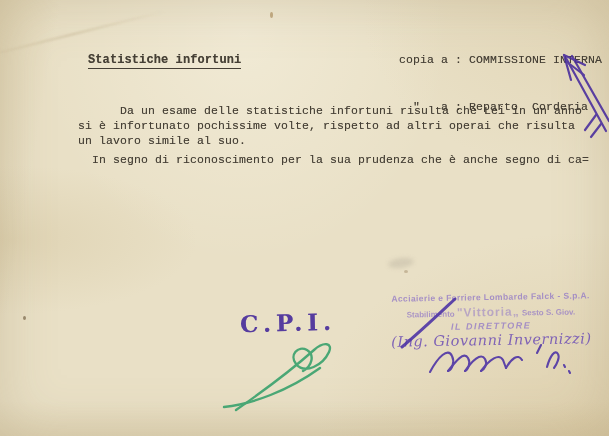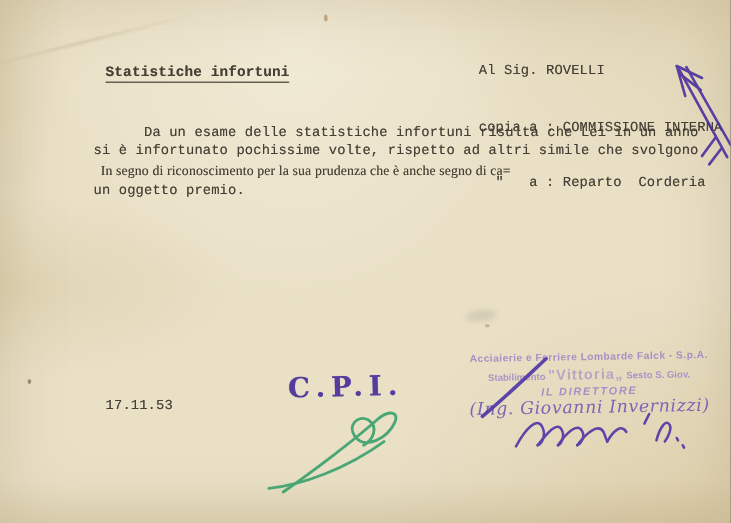--- a/index.html
+++ b/index.html
@@ -22,21 +22,21 @@
     transform:rotate(-14deg);filter:blur(1px);
   }
   .speck{position:absolute;border-radius:50%;}
   .typed{color:#453f35;white-space:pre;letter-spacing:0.1px;text-shadow:0 0 0.5px rgba(69,63,53,0.55);}
   #recipient{position:absolute;left:399px;top:21px;font-size:11.5px;line-height:15.5px;}
   #subject{
     position:absolute;left:88px;top:53px;font-size:12px;font-weight:600;
     border-bottom:1.5px solid #453f35;padding-bottom:1px;
   }
   #body-text{position:absolute;left:78px;top:103px;font-size:11.5px;line-height:15.2px;}
-  #body-text .para-start{margin-top:3px;font-family:Liberation Serif, serif;}
+  #body-text .para-start{margin-top:3px;}
   #dateline{position:absolute;left:88px;top:294px;font-size:11.5px;line-height:18px;}
   #cpi-stamp{
     position:absolute;left:240px;top:309px;
     font-family:"DejaVu Serif","Liberation Serif",serif;font-weight:bold;
     font-size:23px;letter-spacing:5px;color:#4a2f9c;transform:rotate(-1.5deg);
     opacity:0.92;text-shadow:0 0 0.6px rgba(74,47,156,0.5);
   }
   #director-stamp{
     position:absolute;left:374px;top:292px;width:234px;text-align:center;
     color:#9b83c6;transform:rotate(-1deg);
@@ -59,36 +59,34 @@
 
 <div id="paper">
 
   <div class="crease"></div>
   <div class="speck" style="left:23px;top:316px;width:3px;height:4px;background:rgba(90,70,40,0.55);"></div>
   <div class="speck" style="left:270px;top:12px;width:3px;height:6px;background:rgba(140,100,40,0.45);"></div>
   <div class="speck" style="left:404px;top:270px;width:4px;height:3px;background:rgba(120,90,50,0.3);"></div>
   <div class="smudge"></div>
 
   <div id="recipient" class="typed">
-    <div>Al Sig. ROVELLI</div>
     <div>copia a : COMMISSIONE INTERNA</div>
     <div>  "   a : Reparto  Corderia</div>
   </div>
 
   <div id="subject" class="typed">Statistiche infortuni</div>
 
   <div id="body-text">
     <div class="typed">      Da un esame delle statistiche infortuni risulta che Lei in un anno</div>
-    <div class="typed">si è infortunato pochissime volte, rispetto ad altri simile che svolgono</div>
+    <div class="typed">si è infortunato pochissime volte, rispetto ad altri operai che risulta</div>
+    <div class="typed">un lavoro simile al suo.</div>
     <div class="typed para-start">  In segno di riconoscimento per la sua prudenza che è anche segno di ca=</div>
-    <div class="typed">un oggetto premio.</div>
   </div>
 
   <div id="dateline" class="typed">
-    <div>17.11.53</div>
   </div>
 
   <div id="cpi-stamp">C.P.I.</div>
 
   <div id="director-stamp">
     <div class="co">Acciaierie e Ferriere Lombarde Falck - S.p.A.</div>
     <div class="plant"><span>Stabilimento</span> <span class="big">"Vittoria„</span> <span>Sesto S. Giov.</span></div>
     <div class="role">IL DIRETTORE</div>
     <div class="name">(Ing. Giovanni Invernizzi)</div>
   </div>

